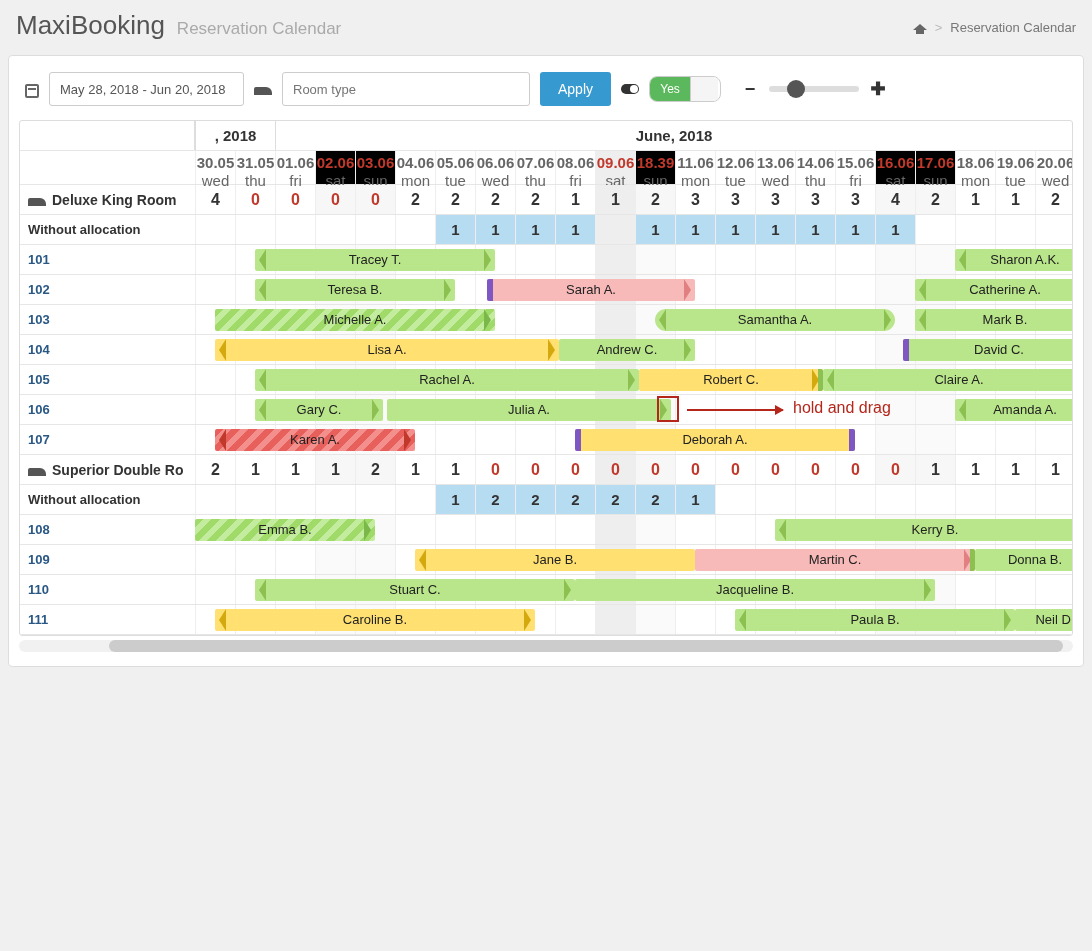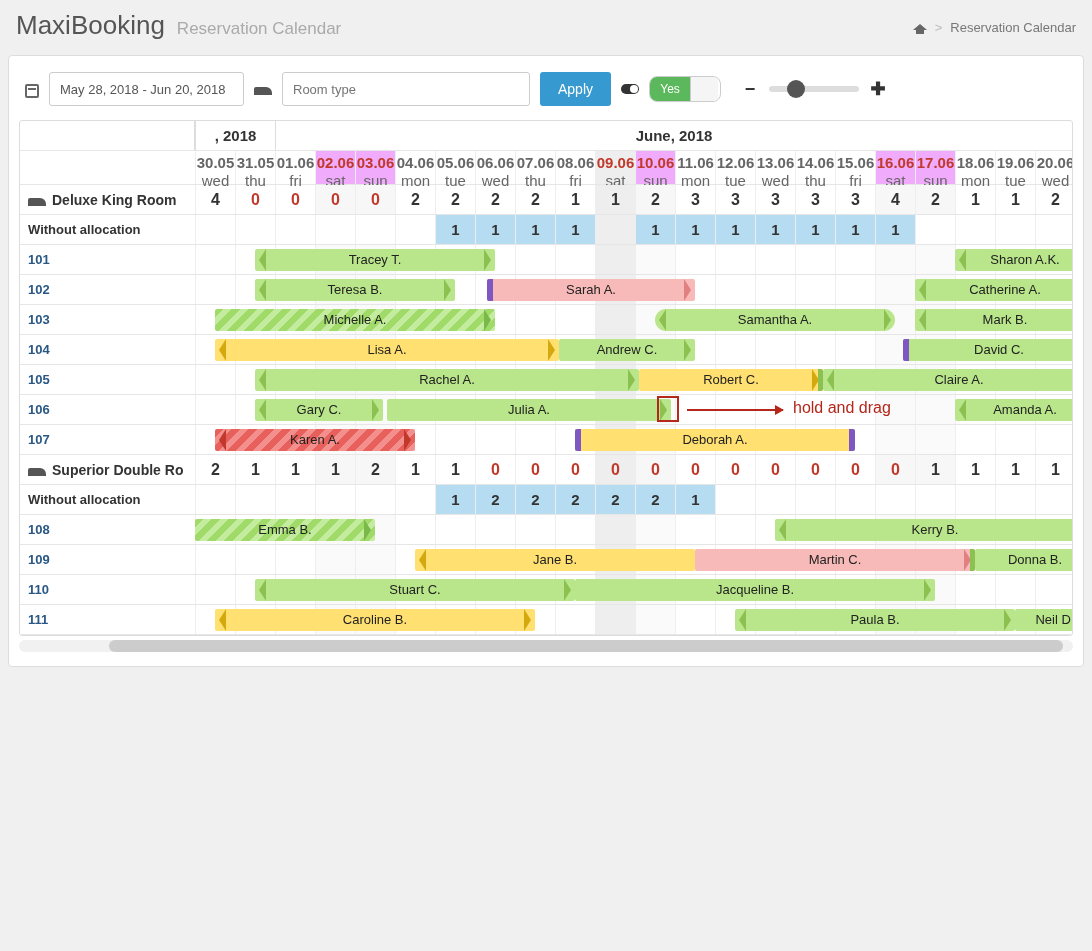--- a/index.html
+++ b/index.html
@@ -33,21 +33,21 @@
 .cell { width: 40px; flex: 0 0 40px; text-align: center; border-left: 1px solid #eee; }
 .leftcell { width: 175px; flex: 0 0 175px; padding: 6px 8px; font-size: 13px; }
 
 .month-row { height: 30px; }
 .month-row .leftcell { border-right: 1px solid #ddd; }
 .month-cell { font-weight: bold; font-size: 15px; display: flex; align-items: center; justify-content: center; border-left: 1px solid #ddd; }
 .date-row { height: 34px; }
 .date-row .cell { font-size: 15px; color: #666; padding-top: 3px; line-height: 1.2; }
 .date-row .cell .dn { font-weight: bold; display: block; }
 .date-row .cell.weekend .dn { color: #c0392b; }
-.date-row .cell.weekend { background: #f0abfc; }
+.date-row .cell.weekend { background: #000000; }
 .date-row .cell.today { background: #eee; }
 
 .type-row { height: 30px; font-weight: bold; }
 .type-row .leftcell { display: flex; align-items: center; gap: 6px; color: #333; font-size: 14px; white-space: nowrap; overflow: hidden; }
 .type-row .cell { font-size: 16px; font-weight: bold; line-height: 30px; }
 .type-row .cell.red { color: #c0392b; }
 .type-row .cell.weekend { background: #f7f7f7; }
 .type-row .cell.today { background: #eee; }
 
 .alloc-row { height: 30px; }
@@ -158,21 +158,21 @@
             <div class="cell"><span class="dn">31.05</span>thu</div>
             <div class="cell"><span class="dn">01.06</span>fri</div>
             <div class="cell weekend"><span class="dn">02.06</span>sat</div>
             <div class="cell weekend"><span class="dn">03.06</span>sun</div>
             <div class="cell"><span class="dn">04.06</span>mon</div>
             <div class="cell"><span class="dn">05.06</span>tue</div>
             <div class="cell"><span class="dn">06.06</span>wed</div>
             <div class="cell"><span class="dn">07.06</span>thu</div>
             <div class="cell"><span class="dn">08.06</span>fri</div>
             <div class="cell weekend today"><span class="dn">09.06</span>sat</div>
-            <div class="cell weekend"><span class="dn">10.06</span>sun</div>
+            <div class="cell weekend"><span class="dn">18.39</span>sun</div>
             <div class="cell"><span class="dn">11.06</span>mon</div>
             <div class="cell"><span class="dn">12.06</span>tue</div>
             <div class="cell"><span class="dn">13.06</span>wed</div>
             <div class="cell"><span class="dn">14.06</span>thu</div>
             <div class="cell"><span class="dn">15.06</span>fri</div>
             <div class="cell weekend"><span class="dn">16.06</span>sat</div>
             <div class="cell weekend"><span class="dn">17.06</span>sun</div>
             <div class="cell"><span class="dn">18.06</span>mon</div>
             <div class="cell"><span class="dn">19.06</span>tue</div>
             <div class="cell"><span class="dn">20.06</span>wed</div>

